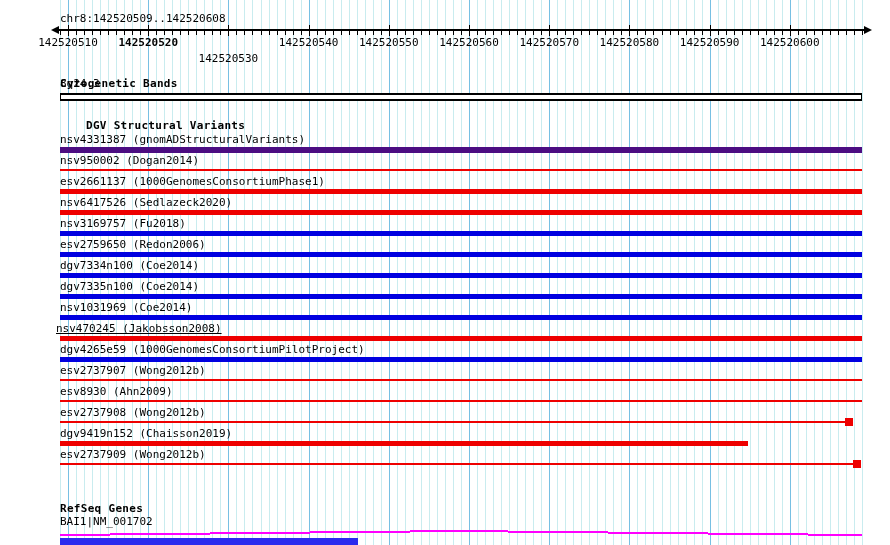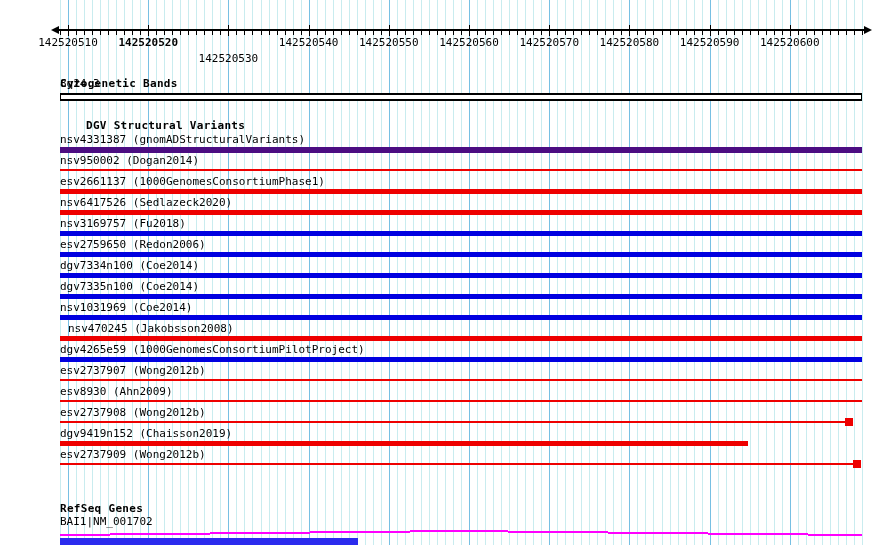--- a/index.html
+++ b/index.html
@@ -123,20 +123,21 @@
       <div class="gl" style="left: 805.86px; background: rgb(201, 236, 239);"></div>
       <div class="gl" style="left: 813.88px; background: rgb(201, 236, 239);"></div>
       <div class="gl" style="left: 821.9px; background: rgb(201, 236, 239);"></div>
       <div class="gl" style="left: 829.92px; background: rgb(201, 236, 239);"></div>
       <div class="gl" style="left: 837.94px; background: rgb(201, 236, 239);"></div>
       <div class="gl" style="left: 845.96px; background: rgb(201, 236, 239);"></div>
       <div class="gl" style="left: 853.98px; background: rgb(201, 236, 239);"></div>
       <div class="gl" style="left: 862px; background: rgb(201, 236, 239);"></div>
     </div>
 
+  <div class="txt" style="left:60px;top:13px;">chr8:142520509..142520608</div>
 
   <div id="ruler">
       <div class="rline" style="left: 58px; top: 29px; width: 806px; height: 2px;"></div>
       <div class="arrow" style="left: 51px; top: 26px; border-top: 4px solid transparent; border-bottom: 4px solid transparent; border-right: 8px solid rgb(0, 0, 0);"></div>
       <div class="arrow" style="left: 864px; top: 26px; border-top: 4px solid transparent; border-bottom: 4px solid transparent; border-left: 8px solid rgb(0, 0, 0);"></div>
       <div class="tick" style="left: 60px; top: 30px; height: 5px;"></div>
       <div class="tick" style="left: 68.02px; top: 25px; height: 11px;"></div>
       <div class="tick" style="left: 76.04px; top: 30px; height: 5px;"></div>
       <div class="tick" style="left: 84.06px; top: 30px; height: 5px;"></div>
       <div class="tick" style="left: 92.08px; top: 30px; height: 5px;"></div>
@@ -285,21 +286,21 @@
       </div>
       <div>
         <div class="txt" style="left: 60px; top: 281px;">dgv7335n100 (Coe2014)</div>
         <div class="vbar" style="left: 60px; top: 294px; width: 802px; height: 5px; background: rgb(0, 0, 224);"></div>
       </div>
       <div>
         <div class="txt" style="left: 60px; top: 302px;">nsv1031969 (Coe2014)</div>
         <div class="vbar" style="left: 60px; top: 315px; width: 802px; height: 5px; background: rgb(0, 0, 224);"></div>
       </div>
       <div>
-        <div class="txt" style="left: 68px; top: 323px;">nsv470245 (Jakobsson2008)</div>
+        <div class="txt" style="left: 56px; top: 323px; text-decoration: underline;">nsv470245 (Jakobsson2008)</div>
         <div class="vbar" style="left: 60px; top: 336px; width: 802px; height: 5px; background: rgb(238, 0, 0);"></div>
       </div>
       <div>
         <div class="txt" style="left: 60px; top: 344px;">dgv4265e59 (1000GenomesConsortiumPilotProject)</div>
         <div class="vbar" style="left: 60px; top: 357px; width: 802px; height: 5px; background: rgb(0, 0, 224);"></div>
       </div>
       <div>
         <div class="txt" style="left: 60px; top: 365px;">esv2737907 (Wong2012b)</div>
         <div class="vbar" style="left: 60px; top: 379px; width: 802px; height: 2px; background: rgb(238, 0, 0);"></div>
       </div>

